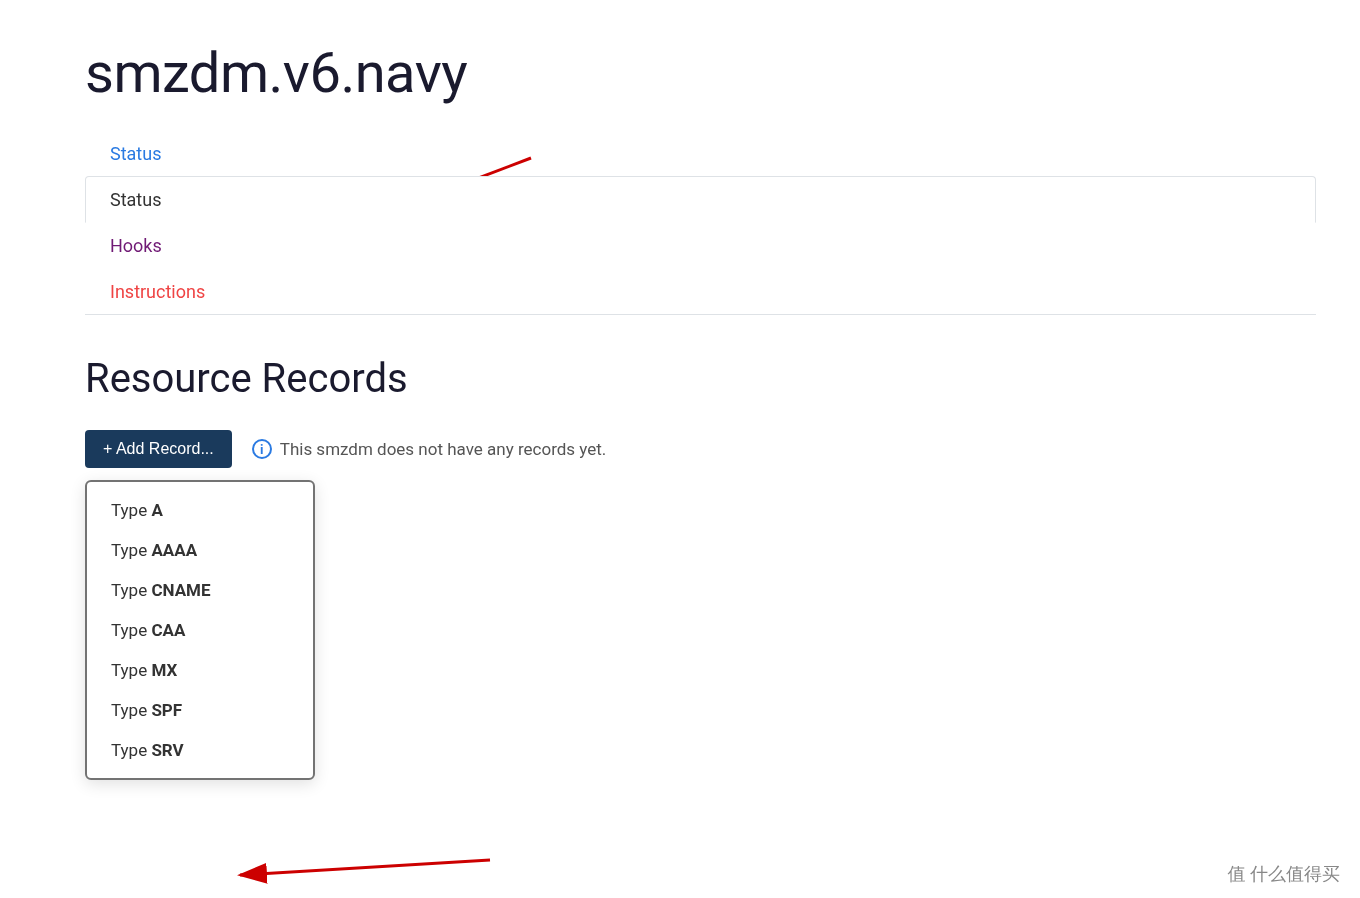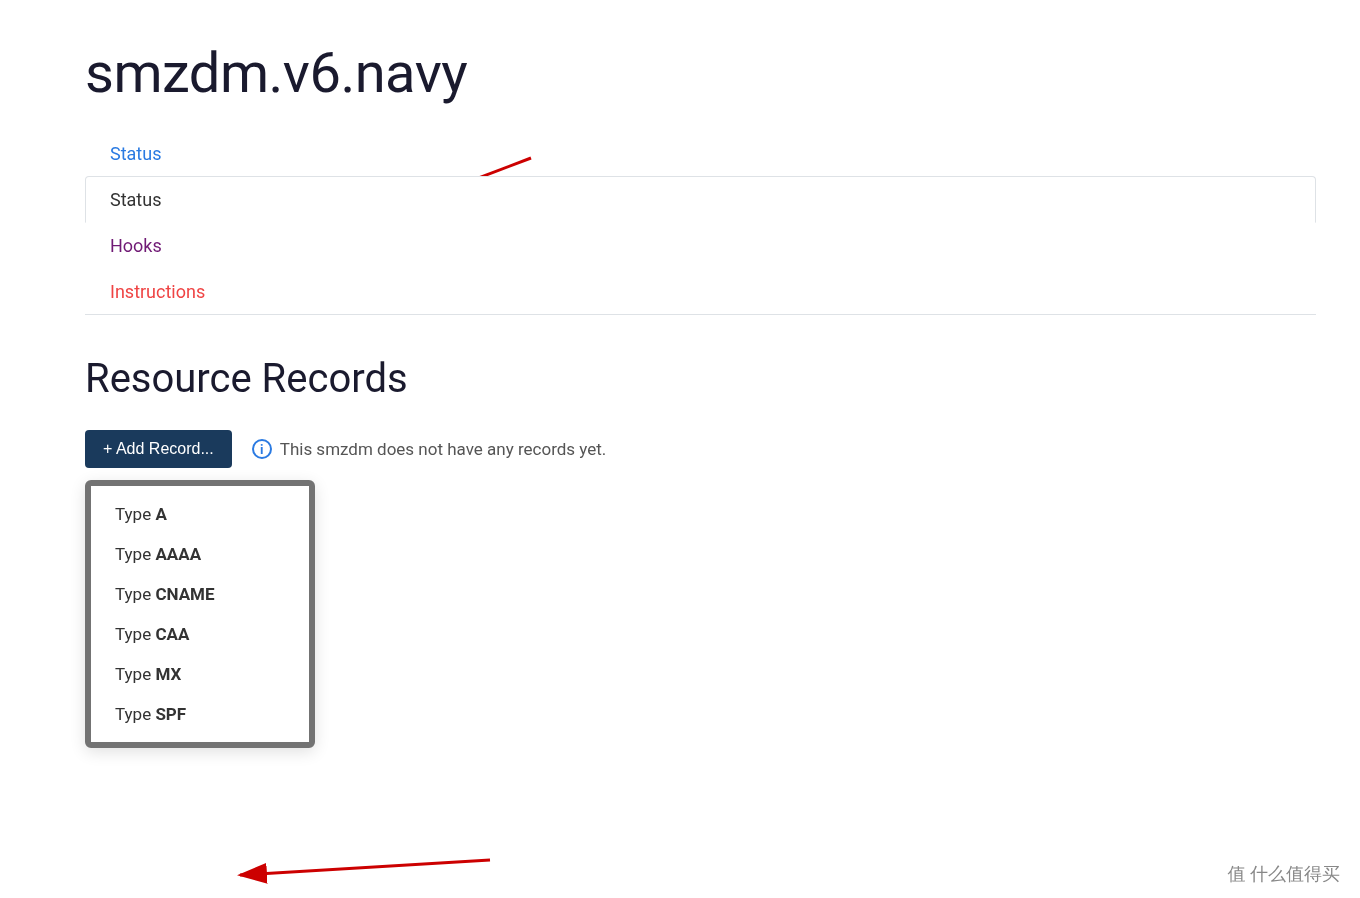--- a/index.html
+++ b/index.html
@@ -121,21 +121,21 @@
       font-weight: bold;
       flex-shrink: 0;
     }
 
     
     .dropdown-menu {
       position: absolute;
       top: 50px;
       left: 0;
       background: #fff;
-      border: 6px solid #737373;
+      border: 2px solid #737373;
       border-radius: 6px;
       box-shadow: 0 4px 16px rgba(0,0,0,0.12);
       min-width: 230px;
       z-index: 100;
       padding: 8px 0;
     }
 
     .dropdown-item {
       padding: 10px 24px;
       font-size: 17px;
@@ -211,20 +211,23 @@
       </a>
       <a class="dropdown-item">
         <span class="type-label">Type </span><span class="type-value">CAA</span>
       </a>
       <a class="dropdown-item">
         <span class="type-label">Type </span><span class="type-value">MX</span>
       </a>
       <a class="dropdown-item">
         <span class="type-label">Type </span><span class="type-value">SPF</span>
       </a>
+      <a class="dropdown-item">
+        <span class="type-label">Type </span><span class="type-value">SRV</span>
+      </a>
     </div>
 
     <svg style="position:absolute; top:410px; left:145px;" width="280" height="50">
       <defs>
         <marker id="arrowhead2" markerWidth="10" markerHeight="7" refX="9" refY="3.5" orient="auto">
           <polygon points="0 0, 10 3.5, 0 7" fill="#cc0000"></polygon>
         </marker>
       </defs>
       <line x1="260" y1="20" x2="10" y2="35" stroke="#cc0000" stroke-width="3" marker-end="url(#arrowhead2)"></line>
     </svg>

